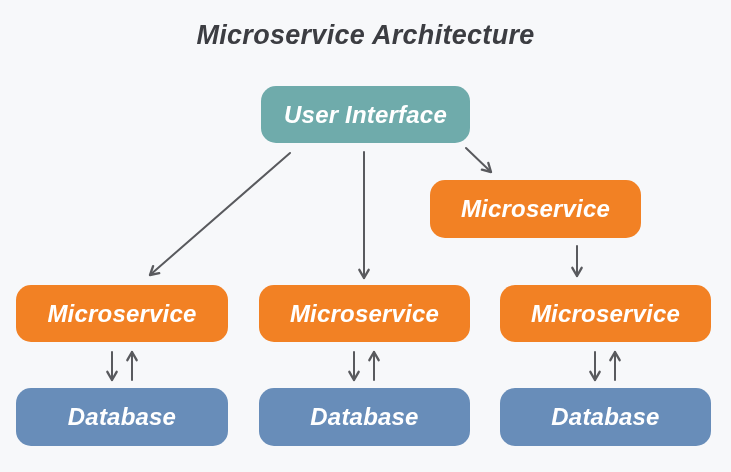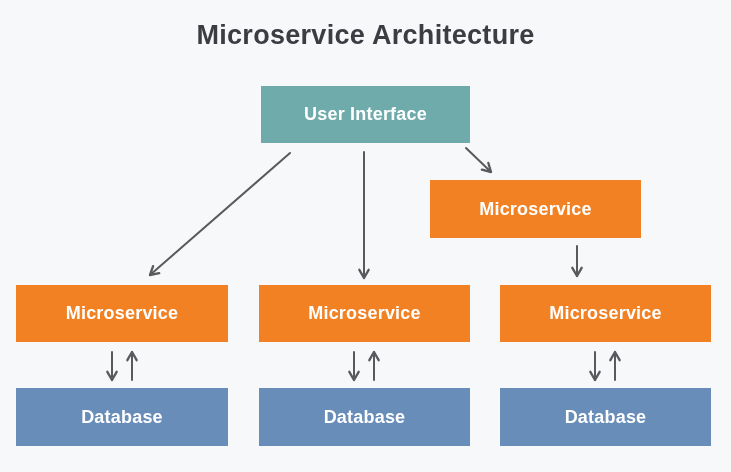--- a/index.html
+++ b/index.html
@@ -6,42 +6,44 @@
   body {
     background: var(--background, #f7f8fa);
     font-family: "Liberation Sans", sans-serif;
   }
   .canvas {
     position: relative;
     width: 731px;
     height: 472px;
     background: var(--background, #f7f8fa);
     overflow: hidden;
+    font-style: italic;
   }
   .title {
     position: absolute;
     top: 20px;
     left: 0;
     width: 100%;
     margin: 0;
     text-align: center;
     font-size: 27px;
     font-weight: 700;
     letter-spacing: 0.3px;
     color: var(--title, #3c3d42);
   }
   .node {
     position: absolute;
     display: flex;
     align-items: center;
     justify-content: center;
     color: #ffffff;
-    font-size: 18px;
+    font-size: 24px;
     font-weight: 700;
     letter-spacing: 0.2px;
+    border-radius: 15px;
   }
   .teal   { background: var(--teal,   #6fabab); }
   .orange { background: var(--orange, #f28124); text-align: right; }
   .blue   { background: var(--blue,   #688db9); }
 
   .node-user-interface     { left: 261px; top:  86px; width: 209px; height: 57px; }
   .node-ms-top-right       { left: 430px; top: 180px; width: 211px; height: 58px; }
   .node-ms-left            { left:  16px; top: 285px; width: 212px; height: 57px; }
   .node-ms-middle          { left: 259px; top: 285px; width: 211px; height: 57px; }
   .node-ms-right           { left: 500px; top: 285px; width: 211px; height: 57px; }

